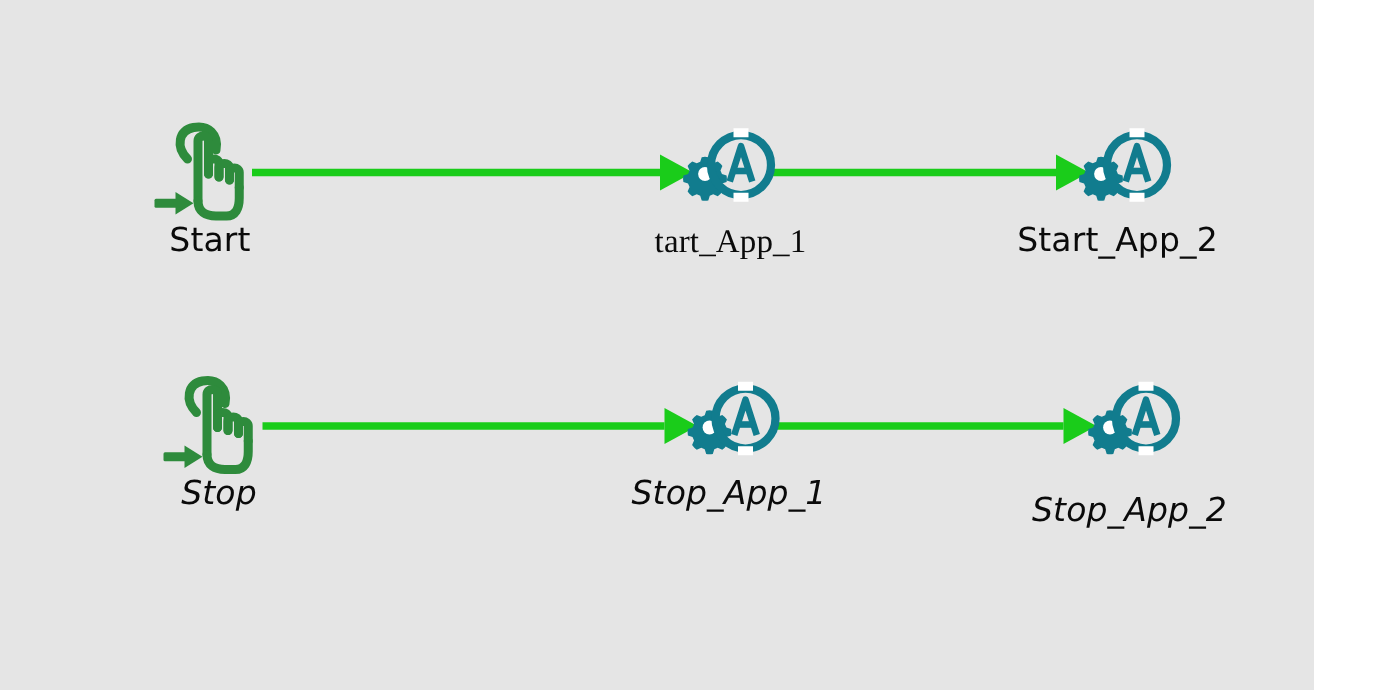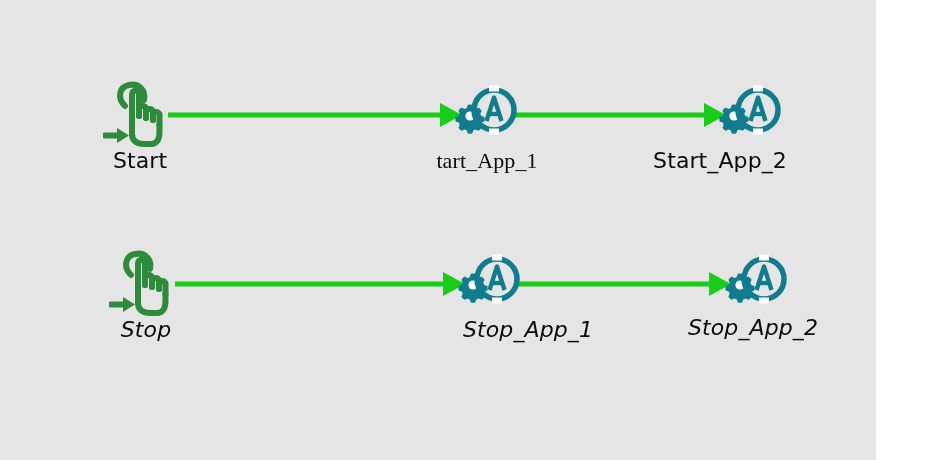--- a/index.html
+++ b/index.html
@@ -121,21 +121,21 @@
           </g>
           <g>
             <circle cx="40" cy="26" r="20" fill="none" stroke="#117C8E" stroke-width="5.5"></circle>
             <rect x="35" y="1.5" width="10" height="6" fill="#ffffff"></rect>
             <rect x="35" y="44.5" width="10" height="6" fill="#ffffff"></rect>
             <path d="M32.5 37 L40 13.5 L47.5 37" fill="none" stroke="#117C8E" stroke-width="4.4" stroke-linejoin="round"></path>
             <line x1="35.3" y1="30" x2="44.7" y2="30" stroke="#117C8E" stroke-width="4.4"></line>
           </g>
         </svg>
       </div>
-      <div class="node-label" style="left: 720px; top: 148px; color: rgb(10, 10, 10);">Start_App_2</div>
+      <div class="node-label" style="left: 745px; top: 148px; color: rgb(10, 10, 10);">Start_App_2</div>
     </div>
   </div>
 
   <div class="row" id="row-1" style="top: 0px; font-style: italic;">
 
     <div class="edge" id="r1-e0" style="left: 175px; top: 284px; width: 290px;">
       <svg width="290" height="30" viewBox="0 0 290 30">
         <line x1="0" y1="15" x2="268" y2="15" stroke="#1ACC1A" stroke-width="5"></line>
         <polygon points="268,3 290,15 268,27" fill="#1ACC1A"></polygon>
       </svg>
@@ -177,36 +177,36 @@
           </g>
           <g>
             <circle cx="40" cy="26" r="20" fill="none" stroke="#117C8E" stroke-width="5.5"></circle>
             <rect x="35" y="1.5" width="10" height="6" fill="#ffffff"></rect>
             <rect x="35" y="44.5" width="10" height="6" fill="#ffffff"></rect>
             <path d="M32.5 37 L40 13.5 L47.5 37" fill="none" stroke="#117C8E" stroke-width="4.4" stroke-linejoin="round"></path>
             <line x1="35.3" y1="30" x2="44.7" y2="30" stroke="#117C8E" stroke-width="4.4"></line>
           </g>
         </svg>
       </div>
-      <div class="node-label" style="left: 486px; top: 317px; color: rgb(10, 10, 10); margin-left: 42px;">Stop_App_1</div>
+      <div class="node-label" style="left: 486px; top: 317px; color: rgb(10, 10, 10);">Stop_App_1</div>
     </div>
 
     <div class="node" id="r1-n2">
       <div class="node-icon" style="left: 757px; top: 284px;">
         <svg width="66" height="62" viewBox="0 0 66 62">
           <g fill="#117C8E">
             <path d="M16 32 m-2.2,-11.2 a11.2,11.2 0 0 1 4.4,0 l1.0,3.1 2.3,1.0 3.0,-1.3 a11.2,11.2 0 0 1 3.1,3.1 l-1.3,3.0 1.0,2.3 3.1,1.0 a11.2,11.2 0 0 1 0,4.4 l-3.1,1.0 -1.0,2.3 1.3,3.0 a11.2,11.2 0 0 1 -3.1,3.1 l-3.0,-1.3 -2.3,1.0 -1.0,3.1 a11.2,11.2 0 0 1 -4.4,0 l-1.0,-3.1 -2.3,-1.0 -3.0,1.3 a11.2,11.2 0 0 1 -3.1,-3.1 l1.3,-3.0 -1.0,-2.3 -3.1,-1.0 a11.2,11.2 0 0 1 0,-4.4 l3.1,-1.0 1.0,-2.3 -1.3,-3.0 a11.2,11.2 0 0 1 3.1,-3.1 l3.0,1.3 2.3,-1.0 z"></path>
             <circle cx="16" cy="32" r="4.6" fill="#ffffff"></circle>
           </g>
           <g>
             <circle cx="40" cy="26" r="20" fill="none" stroke="#117C8E" stroke-width="5.5"></circle>
             <rect x="35" y="1.5" width="10" height="6" fill="#ffffff"></rect>
             <rect x="35" y="44.5" width="10" height="6" fill="#ffffff"></rect>
             <path d="M32.5 37 L40 13.5 L47.5 37" fill="none" stroke="#117C8E" stroke-width="4.4" stroke-linejoin="round"></path>
             <line x1="35.3" y1="30" x2="44.7" y2="30" stroke="#117C8E" stroke-width="4.4"></line>
           </g>
         </svg>
       </div>
-      <div class="node-label" style="left: 753px; top: 315px; color: rgb(10, 10, 10); text-align: center;">Stop_App_2</div>
+      <div class="node-label" style="left: 753px; top: 328px; color: rgb(10, 10, 10); text-align: center;">Stop_App_2</div>
     </div>
   </div>
 
 </div>
 
 </body></html>

